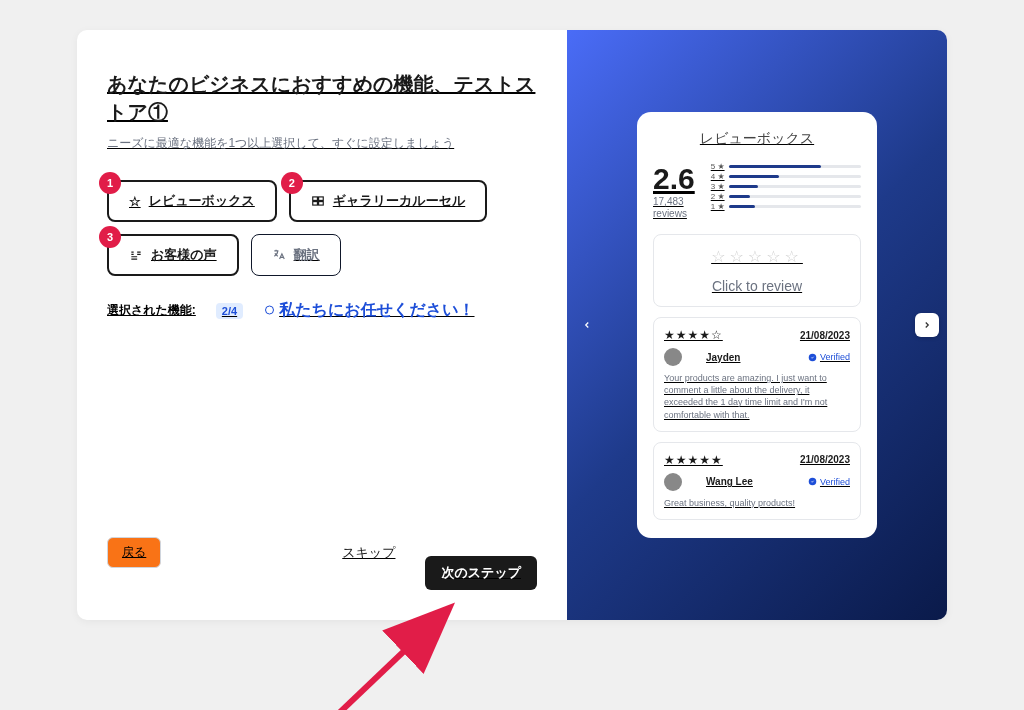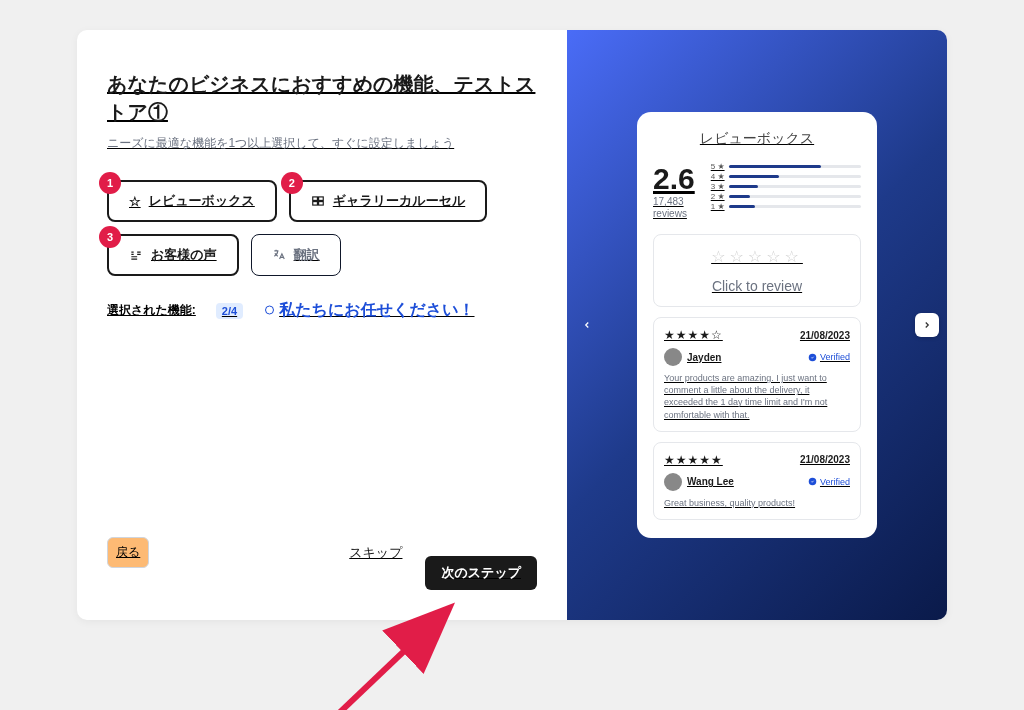--- a/index.html
+++ b/index.html
@@ -112,27 +112,27 @@
     cursor: pointer;
   }
   .footer {
     margin-top: auto;
     display: flex;
     align-items: center;
     justify-content: space-between;
   }
   .btn-back {
     border: 1px solid #d0d5dd;
-    background: #fdba74;
+    background: #f97316;
     border-radius: 6px;
-    padding: 6px 8px;
+    padding: 6px 14px;
     font-size: 12px;
     cursor: pointer;
   }
-  .footer-right { display: flex; align-items: center; gap: 23px; }
+  .footer-right { display: flex; align-items: center; gap: 30px; }
   .btn-skip {
     background: none; border: none;
     font-size: 13px; color: #1a1a1a;
     cursor: pointer;
   }
   .btn-next {
     background: #1a1a1a;
     color: #fff;
     border: none;
     border-radius: 6px;
@@ -160,21 +160,21 @@
   .bar-track { flex: 1; height: 3px; background: #e5e7eb; border-radius: 2px; position: relative;}
   .bar-fill { height: 3px; background: #1e3a8a; border-radius: 2px;}
   .review-box { border: 1px solid #e5e7eb; border-radius: 8px; padding: 12px 8px; margin-top: 14px; text-align: center;}
   .stars-outline { color: #cfcfcf; font-size: 16px; letter-spacing: 4px;}
   .click-txt { font-size: 14px; color: #6b7280; margin-top: 12px;}
   .rev-card { border: 1px solid #e5e7eb; border-radius: 8px; padding: 10px; margin-top: 10px;}
   .rev-head { display: flex; justify-content: space-between; align-items: center;}
   .rev-stars { color: #1a1a1a; font-size: 12px; letter-spacing: 1px;}
   .rev-date { font-size: 10px; font-weight: 600;}
   .rev-user { display: flex; justify-content: space-between; align-items: center; margin-top: 6px;}
-  .rev-user-l { display: flex; align-items: center; gap: 5px; font-size: 10px; font-weight: 700;}
+  .rev-user-l { display: flex; align-items: center; gap: 24px; font-size: 10px; font-weight: 700;}
   .avatar { width: 18px; height: 18px; border-radius: 50%; background: #888;}
   .verified { color: #1d4ed8; font-size: 9px; display: inline-flex; align-items: center; gap: 3px;}
   .rev-body { font-size: 9px; color: #6b7280; margin-top: 6px; line-height: 1.35;}
   .nav-arrow {
     position: absolute;
     width: 24px; height: 24px;
     background: #fff;
     border-radius: 6px;
     display: flex; align-items: center; justify-content: center;
     font-size: 12px; color: #333;

